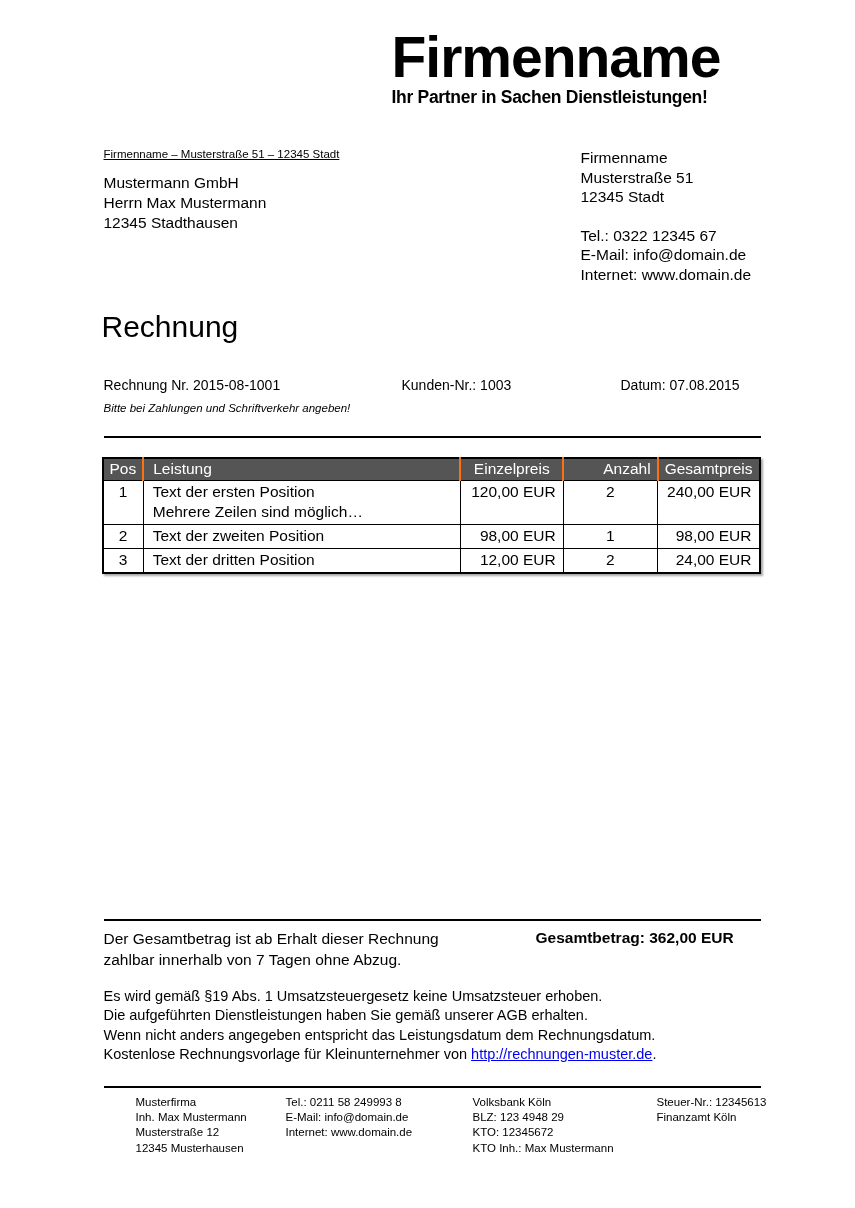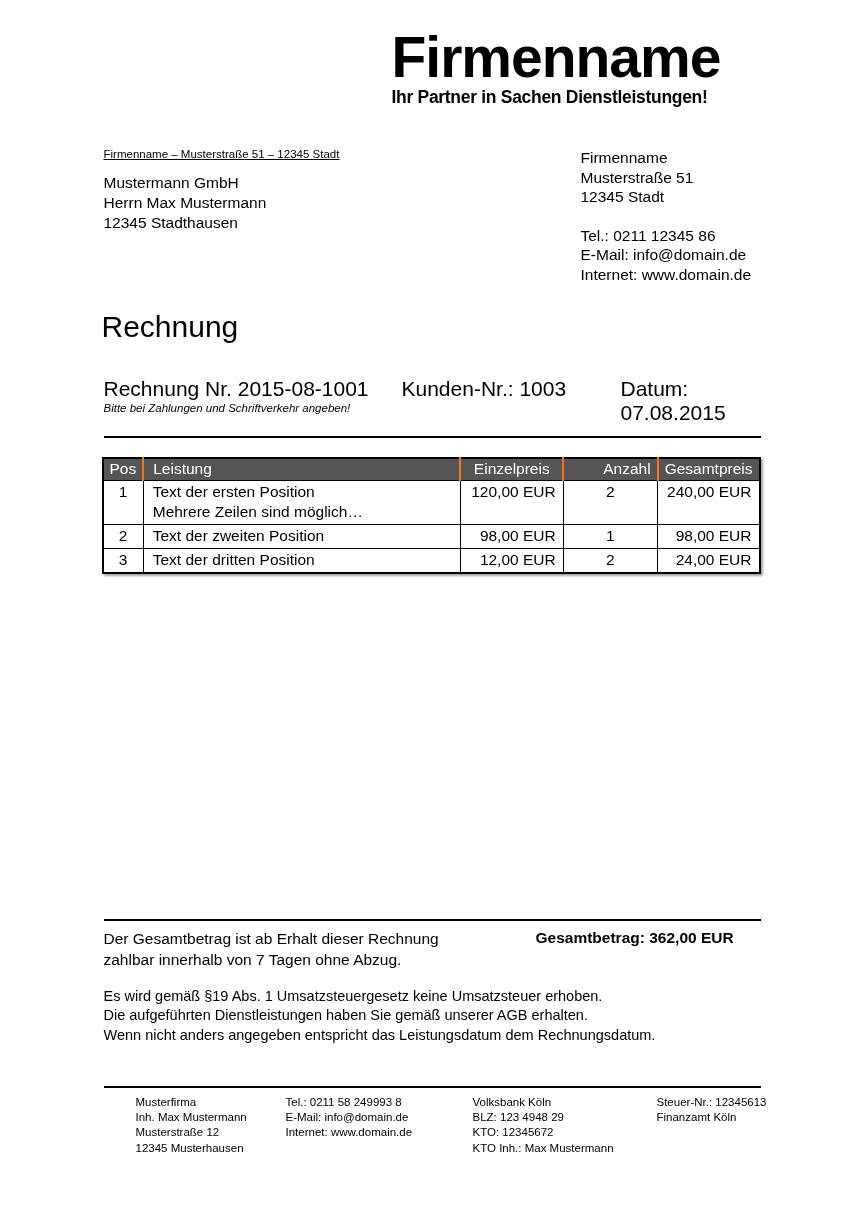--- a/index.html
+++ b/index.html
@@ -15,21 +15,21 @@
   .logo-name { font-weight:bold; font-size:57px; line-height:1.02; letter-spacing:-1px; white-space:nowrap; }
   .logo-tagline { font-weight:bold; font-size:17.5px; letter-spacing:-0.3px; margin-top:1px; white-space:nowrap; }
   
   .sender-line { position:absolute; left:100px; top:148px; font-size:11.5px; text-decoration:underline; }
   .recipient { position:absolute; left:100px; top:173px; font-size:15.5px; line-height:20px; }
   
   .contact-block { position:absolute; left:577px; top:148px; font-size:15.5px; line-height:19.5px; }
   .contact-block .contact-lines { margin-top:19px; }
   
   .doc-title { position:absolute; left:98px; top:310px; font-size:30px; line-height:1.1; }
-  .meta-row { position:absolute; left:100px; top:377px; width:657px; height:20px; font-size:21px; }
+  .meta-row { position:absolute; left:100px; top:377px; width:657px; height:20px; font-size:14px; }
   .meta-customer { position:absolute; left:298px; top:0; }
   .meta-date { position:absolute; left:517px; top:0; }
   .meta-note { position:absolute; left:100px; top:402px; font-size:11.5px; font-style:italic; }
   .hrule { position:absolute; background:#000; }
   .rule-top { left:100px; top:436px; width:657px; height:2px; }
   
   .items-table {
     position:absolute; left:98px; top:457px; width:659px;
     border-collapse:collapse; font-size:15.5px;
     border:2px solid #000; box-shadow:2px 2px 2px rgba(0,0,0,0.35);
@@ -83,21 +83,21 @@
     <div>12345 Stadthausen</div>
   </div>
 
   <div class="contact-block">
     <div class="address-lines">
       <div>Firmenname</div>
       <div>Musterstraße 51</div>
       <div>12345 Stadt</div>
     </div>
     <div class="contact-lines">
-      <div>Tel.: 0211 12345 86</div>
+      <div>Tel.: 0322 12345 67</div>
       <div>E-Mail: info@domain.de</div>
       <div>Internet: www.domain.de</div>
     </div>
   </div>
 
   <div class="doc-title">Rechnung</div>
 
   <div class="meta-row">
     <span class="meta-invoice">Rechnung Nr. 2015-08-1001</span>
     <span class="meta-customer">Kunden-Nr.: 1003</span>
@@ -156,20 +156,23 @@
   </div>
   <div class="total-line">
     <span>Gesamtbetrag:</span>
     <span>362,00 EUR</span>
   </div>
 
   <div class="legal">
     <div>Es wird gemäß §19 Abs. 1 Umsatzsteuergesetz keine Umsatzsteuer erhoben.</div>
     <div>Die aufgeführten Dienstleistungen haben Sie gemäß unserer AGB erhalten.</div>
     <div>Wenn nicht anders angegeben entspricht das Leistungsdatum dem Rechnungsdatum.</div>
+    <div>
+      <span>Kostenlose Rechnungsvorlage für Kleinunternehmer von </span><a href="#">http://rechnungen-muster.de</a><span>.</span>
+    </div>
   </div>
 
   <div class="hrule rule-footer"></div>
   <div class="footer-col fc1">
     <div>Musterfirma</div>
     <div>Inh. Max Mustermann</div>
     <div>Musterstraße 12</div>
     <div>12345 Musterhausen</div>
   </div>
   <div class="footer-col fc2">

